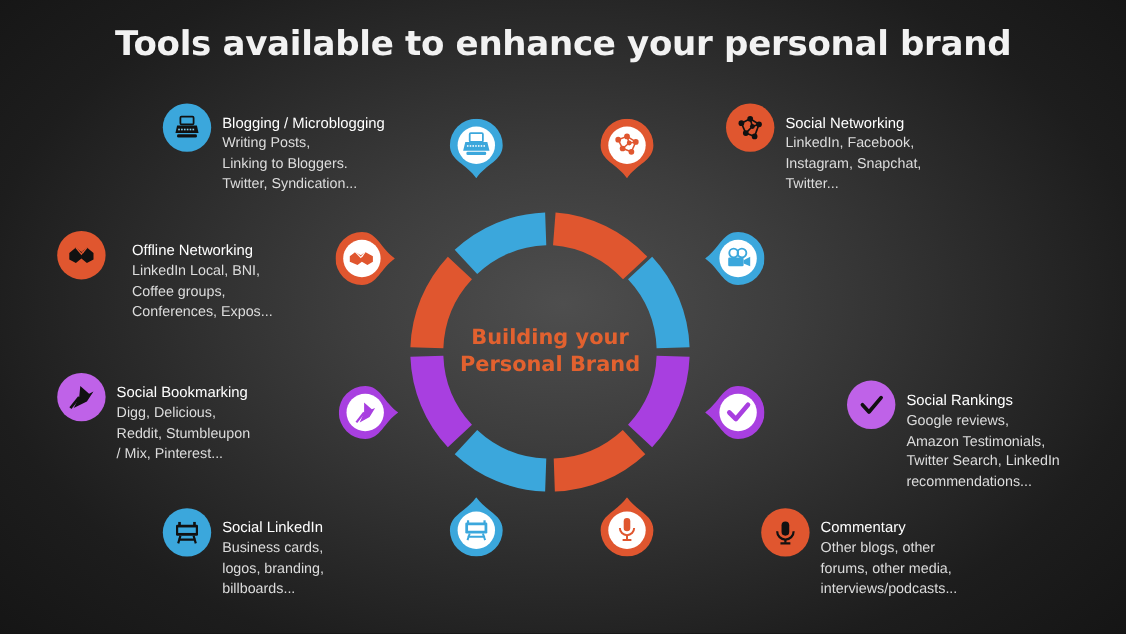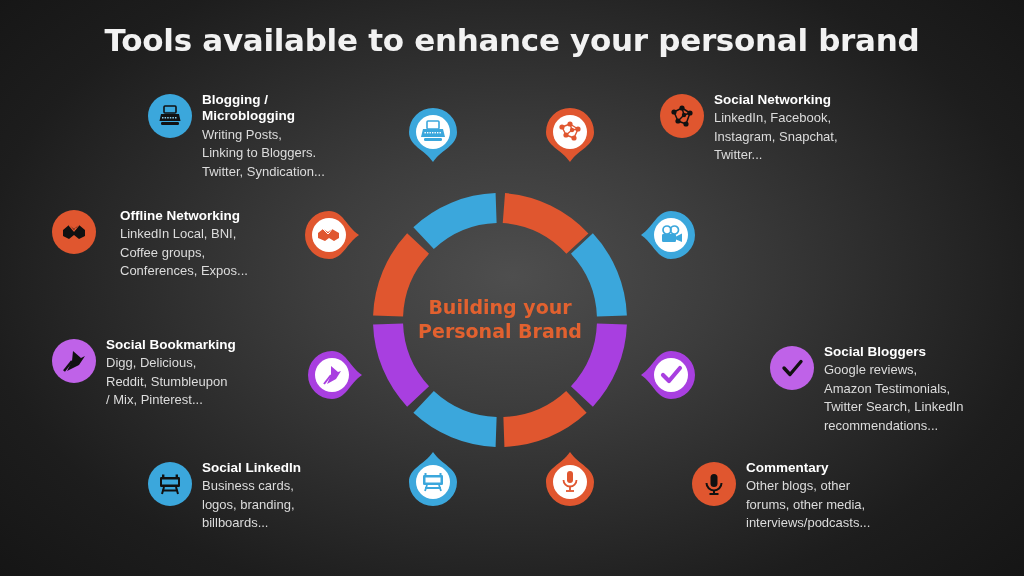--- a/index.html
+++ b/index.html
@@ -35,25 +35,26 @@
   .badge {
     flex:0 0 auto;
     width:44px; height:44px;
     border-radius:50%;
     display:flex; align-items:center; justify-content:center;
     margin-top:2px;
   }
   .badge svg { width:24px; height:24px; display:block; }
   .info-text { color:#e8e8e8; }
   .info-title {
-    font-weight:bold;
+    font-weight:normal;
     font-size:13.5px;
     color:#ffffff;
     line-height:1.22;
     margin-bottom:1px;
+    margin-top:12px;
   }
   .info-desc {
     font-size:13px;
     line-height:1.42;
     color:#dcdcdc;
     white-space:pre-line;
   }
   
   #ring-wrap {
     position:absolute;
@@ -342,21 +343,21 @@
   </div>
 
 
   <div class="info right-side" style="left:770px; top:344px; width:230px;">
     <div class="badge" style="background:#bf62e8;">
       <svg viewBox="0 0 24 24">
         <path d="M4 12 L10 18.5 L21 5.5" stroke="#111111" stroke-width="3.4" fill="none" stroke-linecap="round" stroke-linejoin="round"></path>
       </svg>
     </div>
     <div class="info-text">
-      <div class="info-title">Social Bloggers</div>
+      <div class="info-title">Social Rankings</div>
       <div class="info-desc">Google reviews,
 Amazon Testimonials,
 Twitter Search, LinkedIn
 recommendations...</div>
     </div>
   </div>
 
   <div class="info right-side" style="left:692px; top:460px; width:230px;">
     <div class="badge" style="background:#e0562f;">
       <svg viewBox="0 0 24 24">

